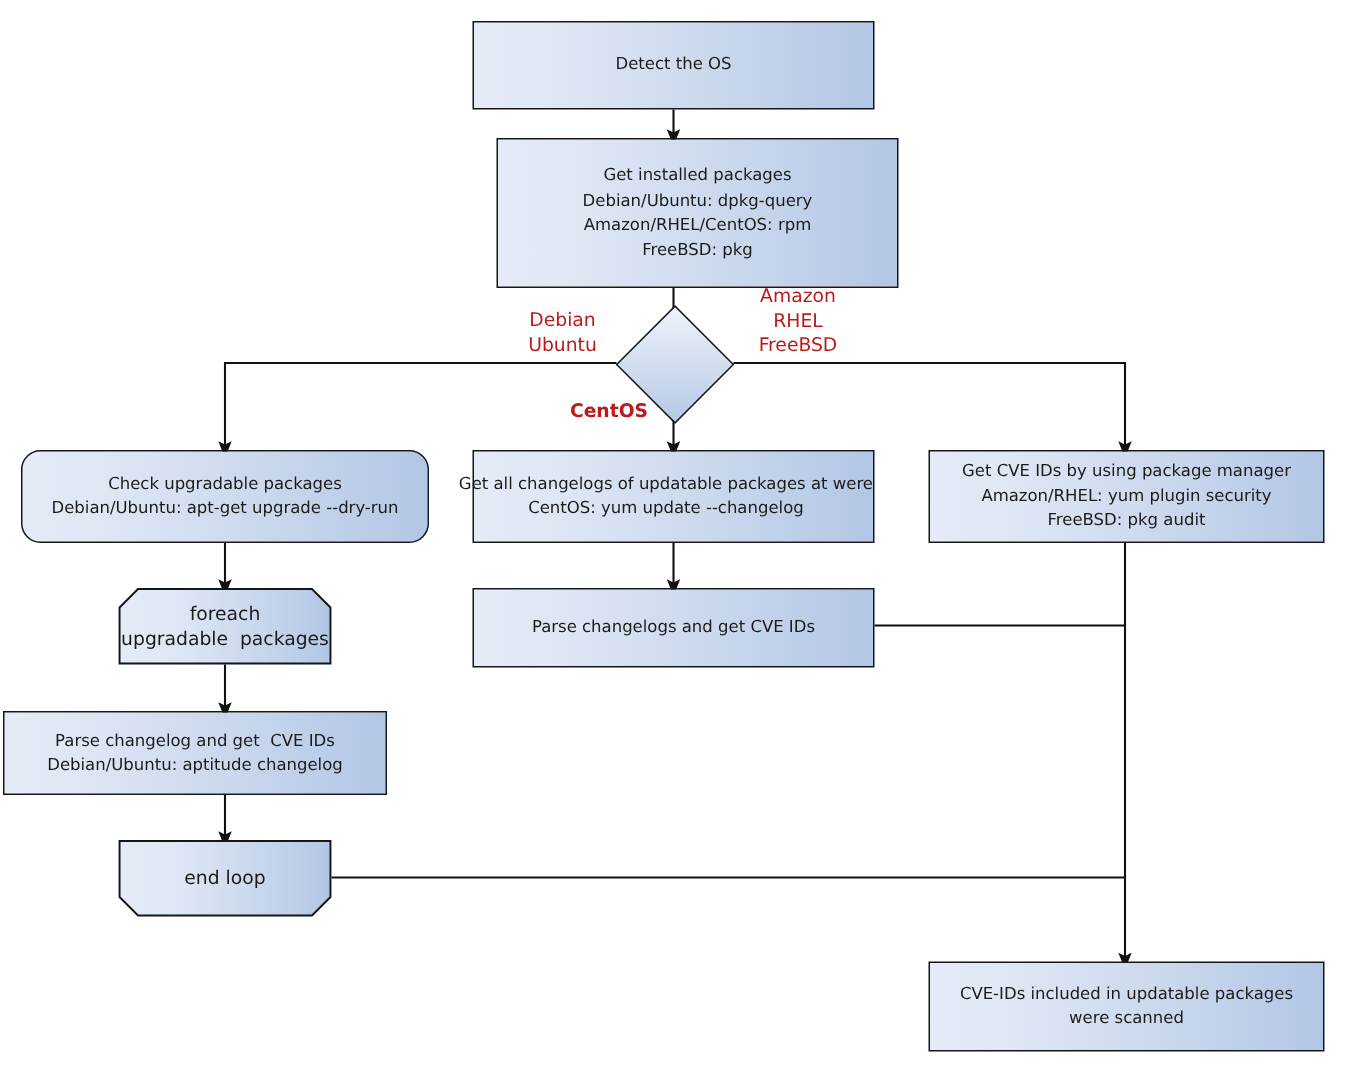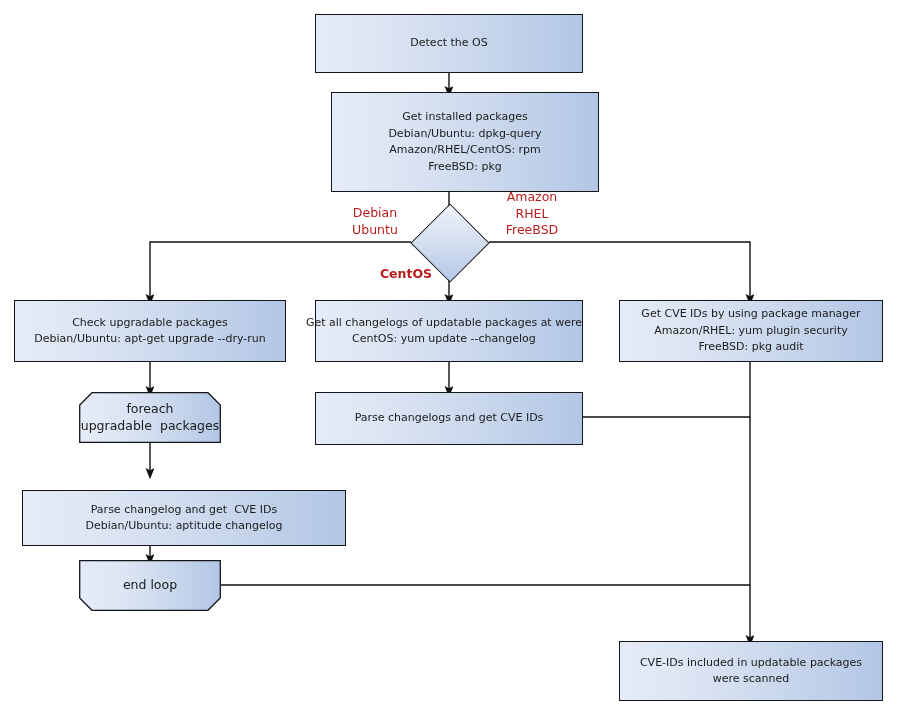--- a/index.html
+++ b/index.html
@@ -167,21 +167,21 @@
 
     <div class="node box" style="left:315px; top:92px; width:268px; height:100px;margin-left:16px;">
       <span class="node-label">Get installed packages
 Debian/Ubuntu: dpkg-query
 Amazon/RHEL/CentOS: rpm
 FreeBSD: pkg</span>
     </div>
 
     <div class="diamond" style="position:absolute; left:422px; top:215px; width:54px; height:54px;"></div>
 
-    <div class="node box" style="left:14px; top:300px; width:272px; height:62px;">
+    <div class="node box" style="left:14px; top:300px; width:272px; height:62px;border-radius:13px;">
       <span class="node-label">Check upgradable packages
 Debian/Ubuntu: apt-get upgrade --dry-run</span>
     </div>
 
     <div class="node box box-overflow" style="left:315px; top:300px; width:268px; height:62px;">
       <span class="node-label">Get all changelogs of updatable packages at were
 CentOS: yum update --changelog</span>
     </div>
 
     <div class="node box" style="left:619px; top:300px; width:264px; height:62px;">
@@ -203,21 +203,21 @@
         <path d="M13,0.7 L129,0.7 L141.3,13 L141.3,50.3 L0.7,50.3 L0.7,13 Z" fill="url(#gradForeach)" stroke="#14161a" stroke-width="1.3"></path>
       </svg>
       <div class="chamfer-text">foreach
 upgradable  packages</div>
     </div>
 
     <div class="node box" style="left:315px; top:392px; width:268px; height:53px;">
       <span class="node-label">Parse changelogs and get CVE IDs</span>
     </div>
 
-    <div class="node box" style="left:22px; top:474px; width:324px; height:56px;margin-top:16px;">
+    <div class="node box" style="left:2px; top:474px; width:256px; height:56px;">
       <span class="node-label">Parse changelog and get  CVE IDs
 Debian/Ubuntu: aptitude changelog</span>
     </div>
 
     <div class="chamfer-wrap" style="left:79px; top:560px; width:142px; height:51px;">
       <svg width="142" height="51" viewBox="0 0 142 51" xmlns="http://www.w3.org/2000/svg">
         <defs>
           <linearGradient id="gradEndLoop" x1="0" y1="0" x2="1" y2="0">
             <stop offset="0%" stop-color="#e5ebf7"></stop>
             <stop offset="30%" stop-color="#dde6f4"></stop>

